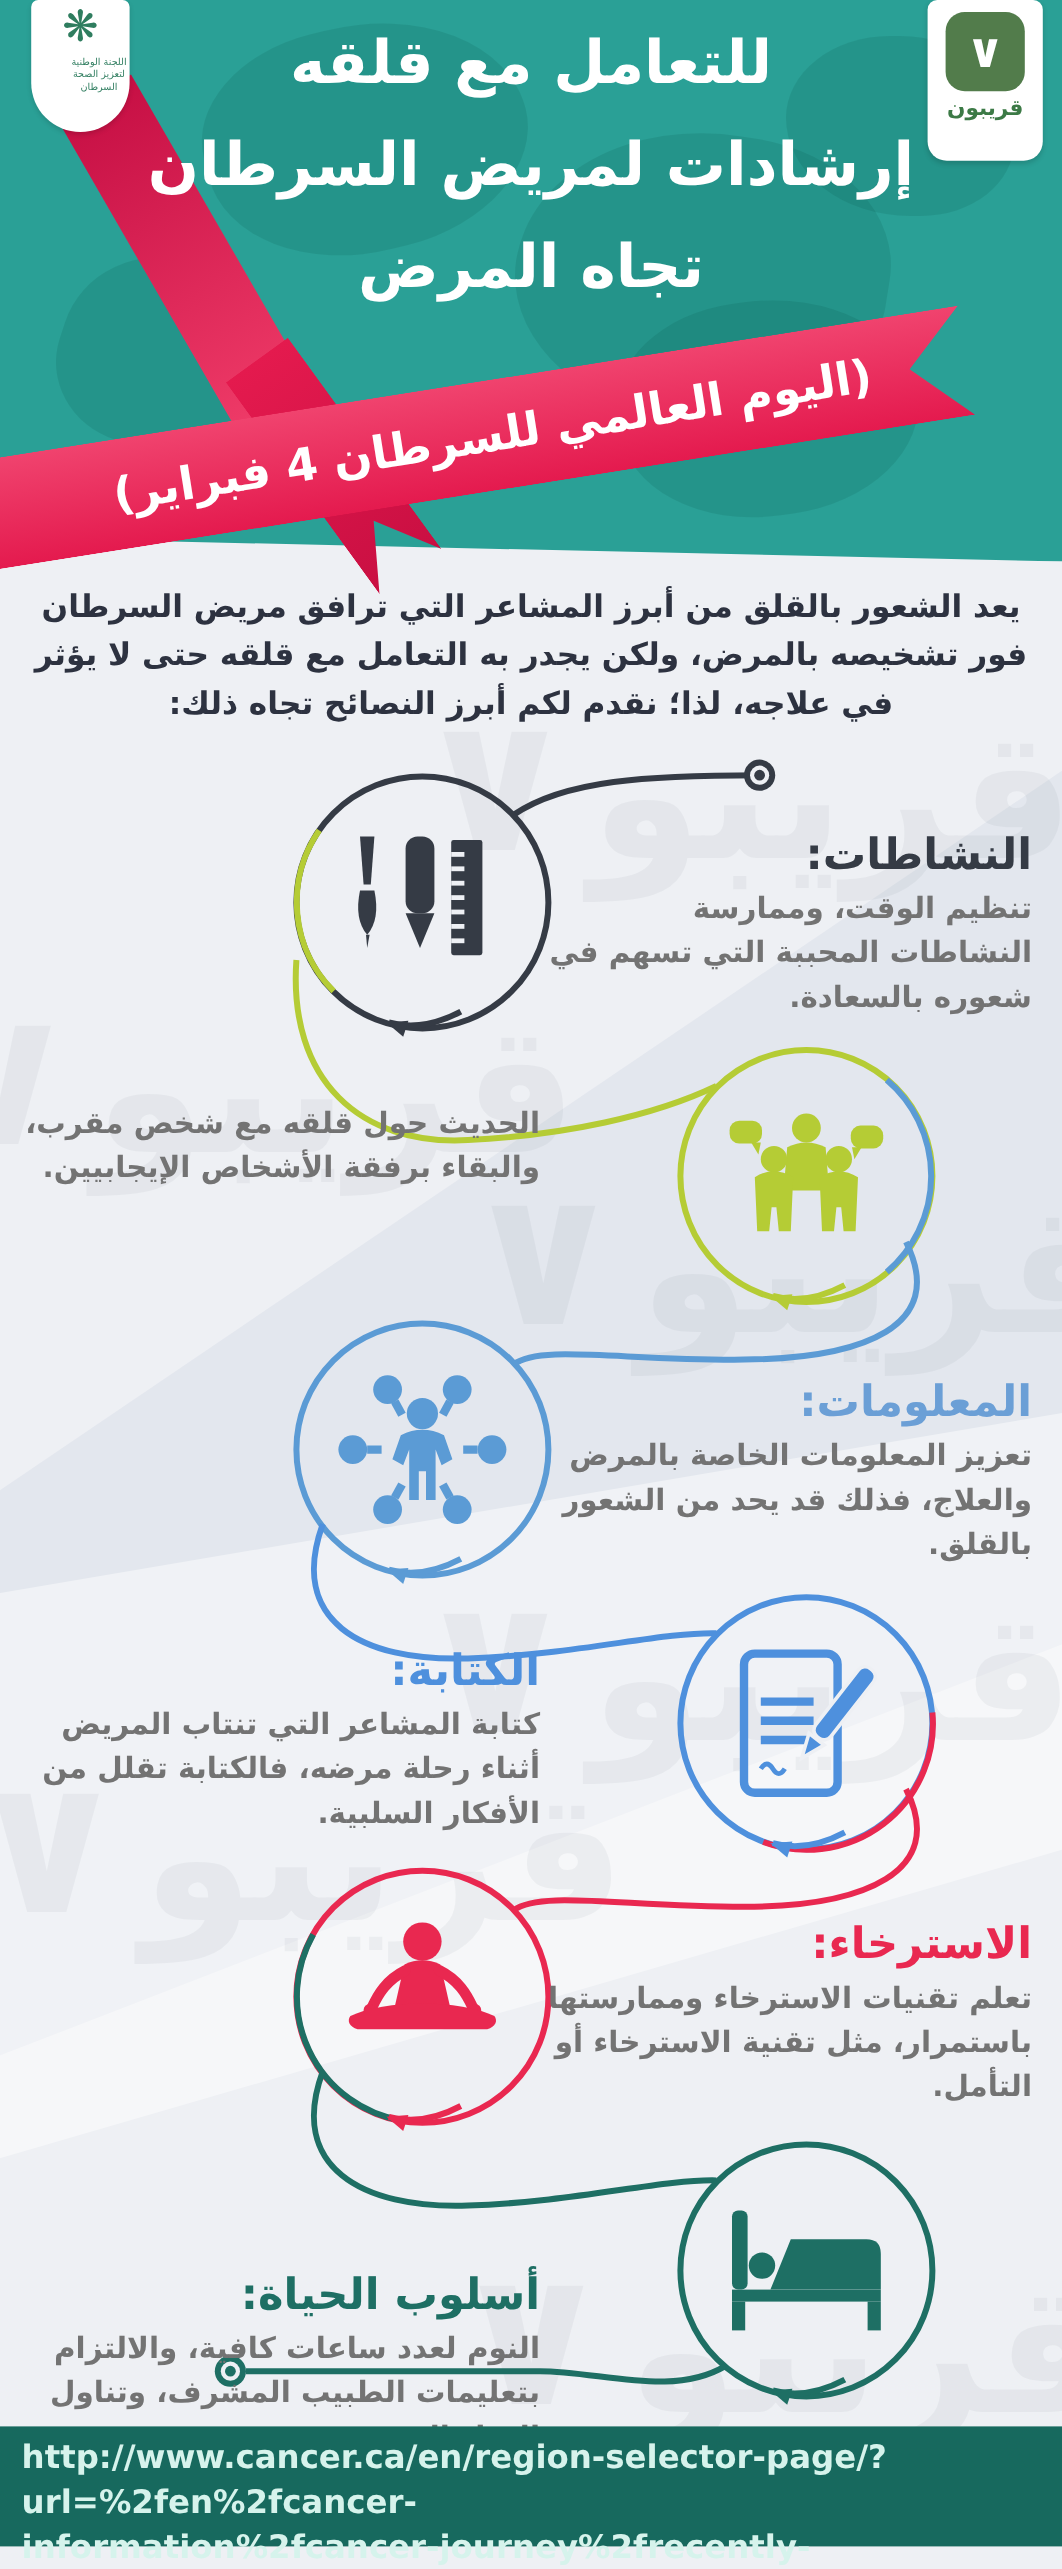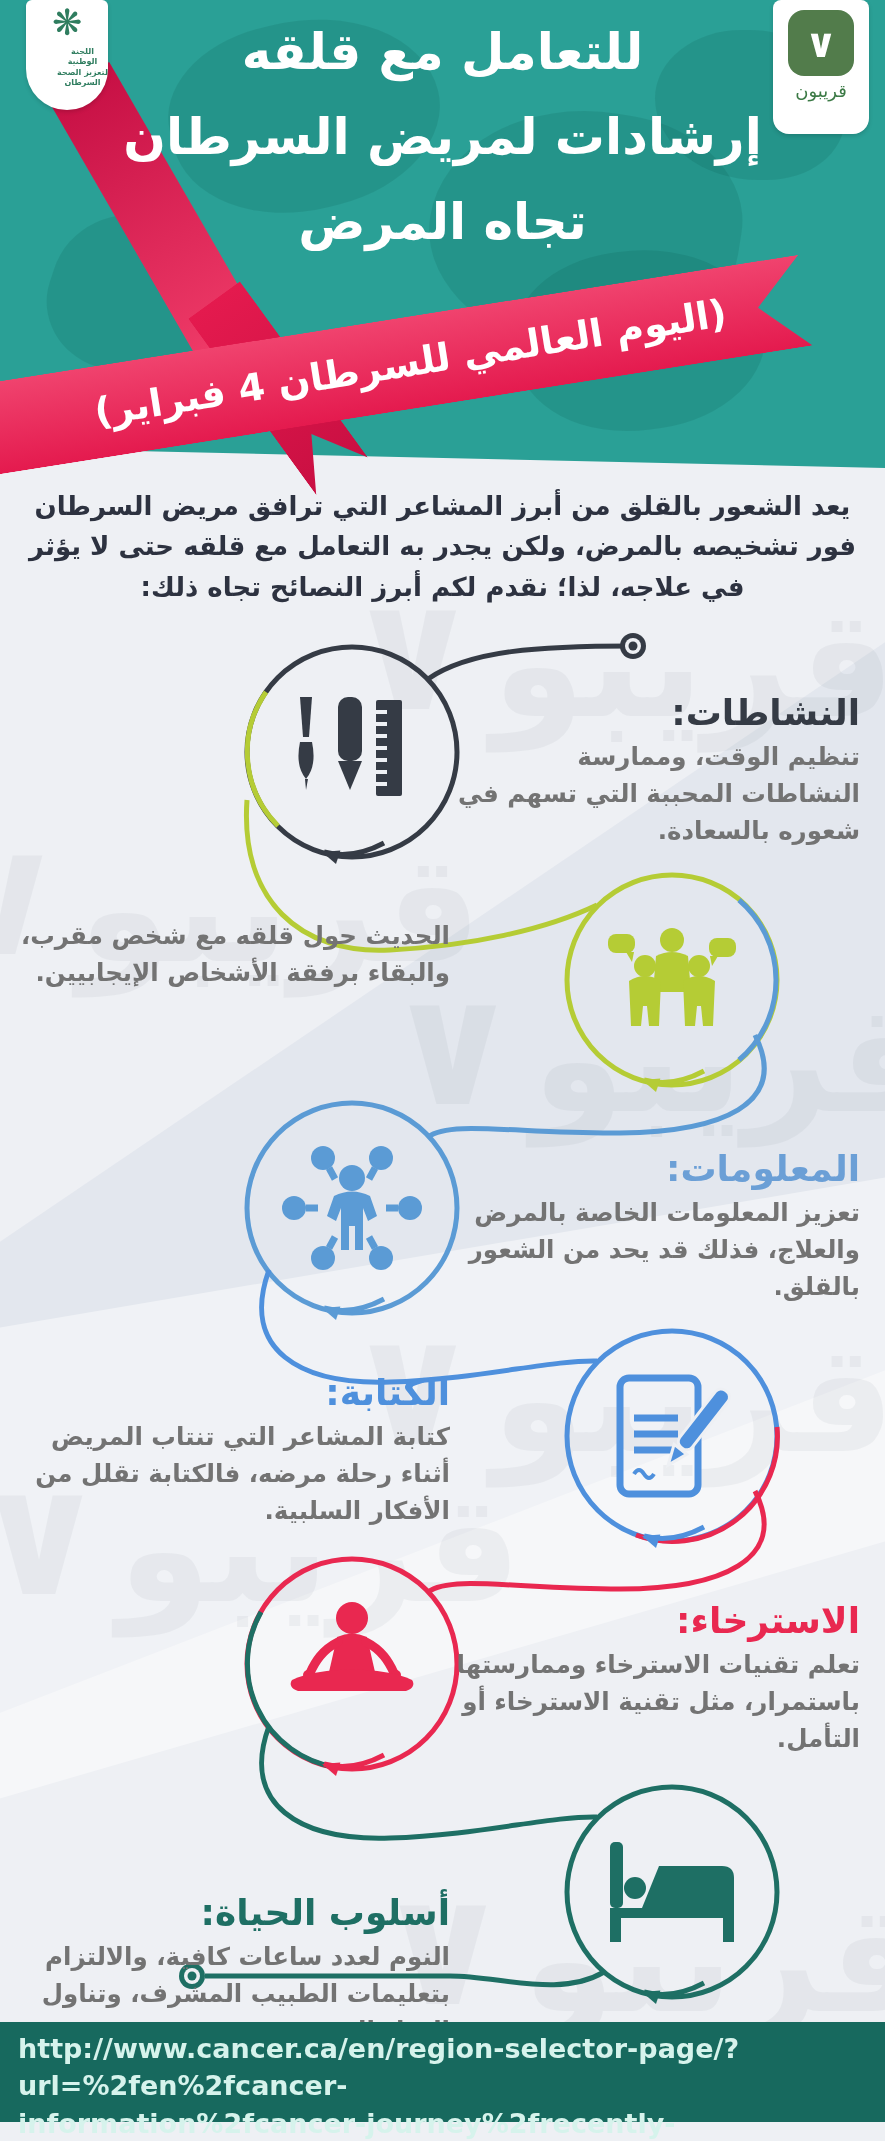--- a/index.html
+++ b/index.html
@@ -32,28 +32,28 @@
                background:linear-gradient(180deg,#f0436e,#e41a4e);
                transform:rotate(-9deg);z-index:3;
                clip-path:polygon(0 0,840px 0,792px 46px,840px 92px,0 92px);
                display:flex;align-items:center;justify-content:center;}
   .ribbon-band span{color:#fff;font-size:38px;font-weight:bold;padding-right:60px;}
   
   .badge-left{position:absolute;left:26px;top:0;width:82px;height:110px;background:#fff;
               border-radius:6px 6px 42px 42px;z-index:4;text-align:center;
               box-shadow:0 2px 4px rgba(0,0,0,.15);}
   .badge-left .star{color:#2f7d5f;font-size:36px;line-height:1.3;}
-  .badge-left .org{color:#2f7d5f;font-size:8px;font-weight:bold;line-height:1.3;padding-left:31px;}
+  .badge-left .org{color:#2f7d5f;font-size:8px;font-weight:normal;line-height:1.3;padding-left:31px;}
   .badge-right{position:absolute;right:16px;top:0;width:96px;height:134px;background:#fff;
                border-radius:8px 8px 16px 16px;z-index:4;text-align:center;
                box-shadow:0 2px 4px rgba(0,0,0,.15);}
   .badge-right .tile{margin:10px auto 4px;width:66px;height:66px;border-radius:16px;
                      background:#527c4b;display:flex;align-items:center;justify-content:center;}
   .badge-right .tile span{color:#fff;font-size:40px;font-weight:bold;line-height:1;}
-  .badge-right .app{color:#3c7a46;font-size:18px;font-weight:normal;}
+  .badge-right .app{color:#3c7a46;font-size:18px;font-weight:bold;}
   
   .intro{position:absolute;left:18px;top:486px;width:849px;color:#2d3240;font-size:26px;
          font-weight:bold;line-height:1.55;text-align:center;z-index:2;}
   
   .flow{position:absolute;left:0;top:0;z-index:1;pointer-events:none;}
   
   .sec-text{position:absolute;z-index:2;text-align:right;}
   .sec-title{margin:0 0 6px 0;font-size:36px;font-weight:bold;}
   .sec-body{margin:0;color:#737373;font-size:24.5px;font-weight:bold;line-height:1.5;}
   .c-dark{color:#353b45;} .c-lime{color:#b5cc35;} .c-blue1{color:#6b9fd6;}

